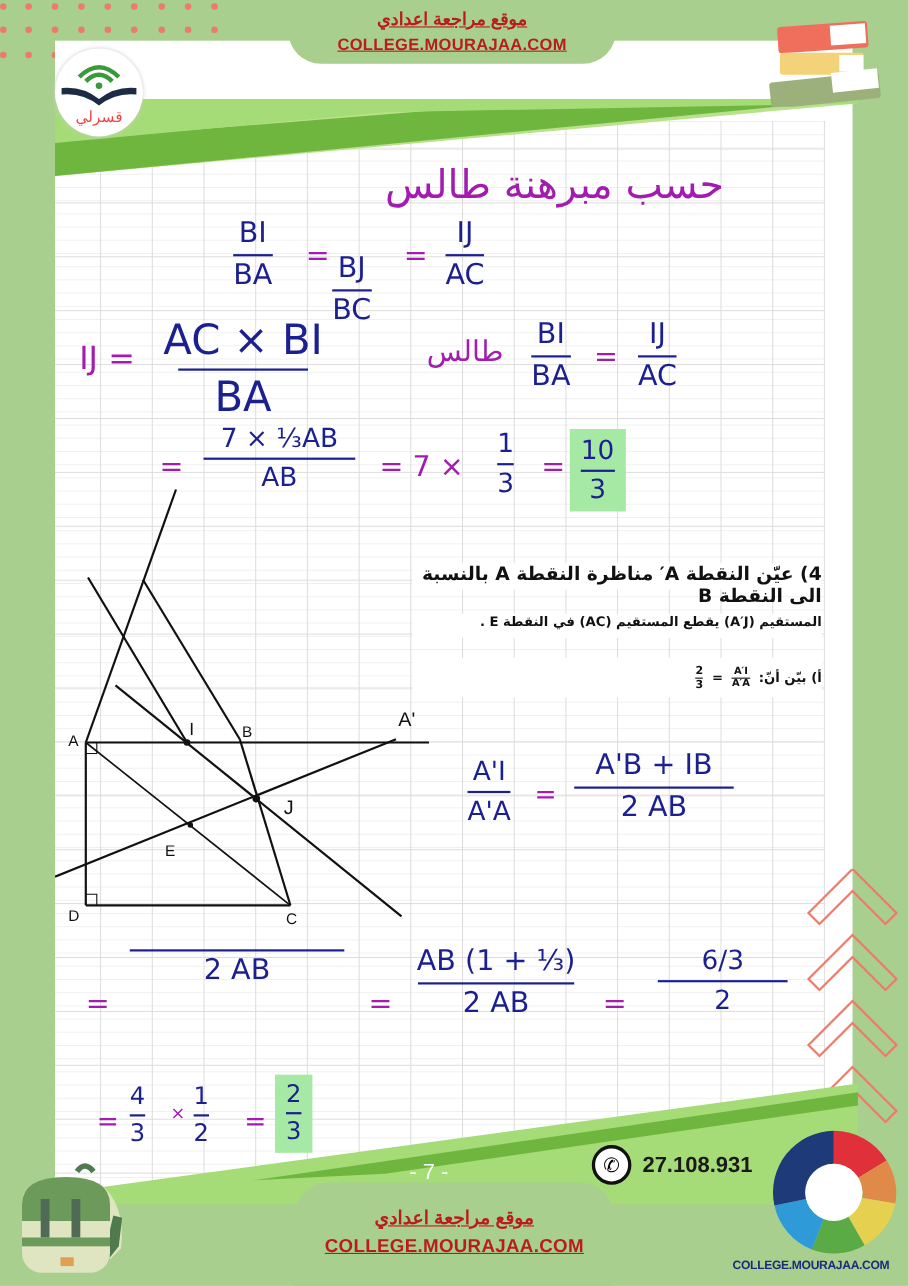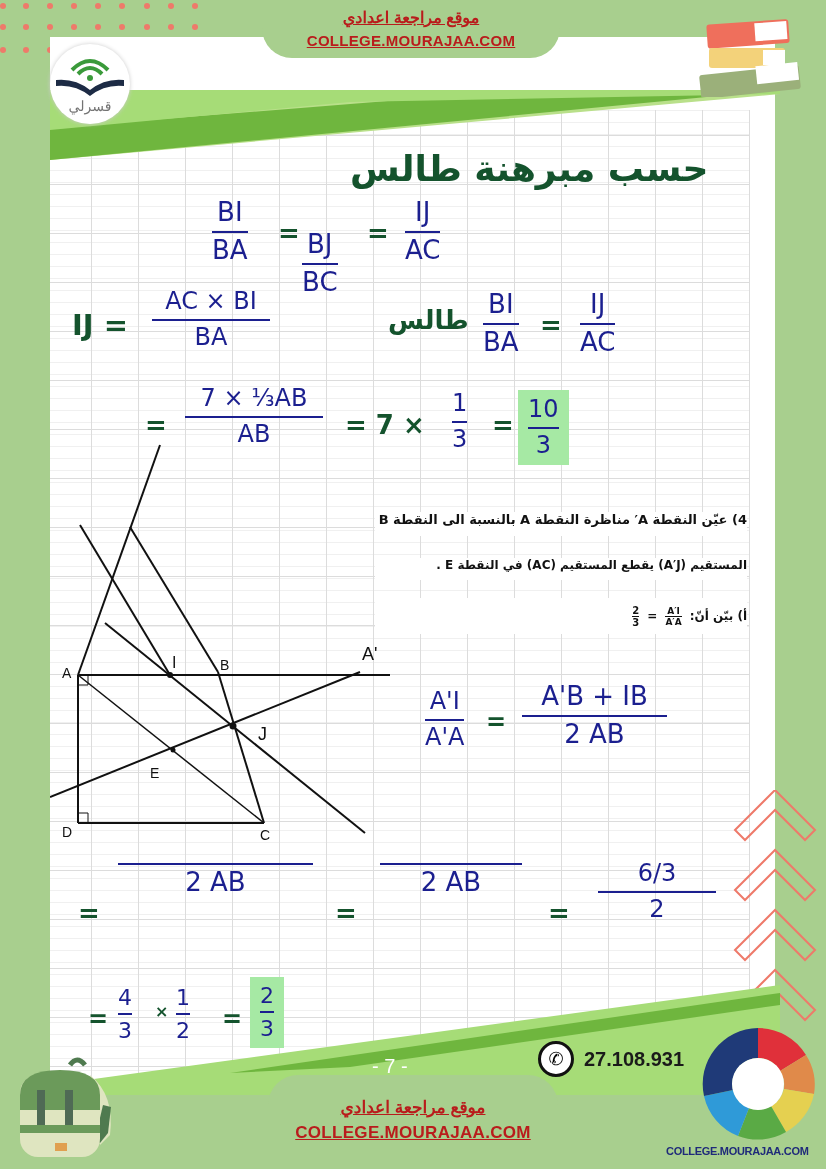--- a/index.html
+++ b/index.html
@@ -13,21 +13,21 @@
       linear-gradient(90deg,#dcdcdc 1px,transparent 1px),
       linear-gradient(#f0f0f0 1px,transparent 1px);
     background-size:47px 49px,47px 49px,47px 12px;
     background-position:-6px 25px,-6px 0,0 0;}
   .top-band{position:absolute;left:50px;top:90px;width:730px;height:70px;}
   .header-pill{position:absolute;left:262px;top:-30px;width:298px;height:88px;background:#a8cf8e;border-radius:0 0 30px 30px;}
   .pill-text{position:absolute;width:100%;text-align:center;color:#b91c1c;text-decoration:underline;font-weight:bold;}
   .pill-ar{font-size:16px;}
   .pill-en{font-size:15px;letter-spacing:0.3px;}
   .footer-pill{position:absolute;left:268px;top:1075px;width:290px;height:94px;background:#a8cf8e;border-radius:30px 30px 0 0;}
-  .hw{position:absolute;color:#14532d;font-family:"DejaVu Sans",sans-serif;font-weight:700;}
+  .hw{position:absolute;color:#a21caf;font-family:"DejaVu Sans",sans-serif;font-weight:400;}
   .frac{position:absolute;display:flex;flex-direction:column;align-items:center;color:#1b1f8f;font-family:"DejaVu Sans",sans-serif;}
   .frac .n,.frac .d{line-height:1.15;white-space:nowrap;}
   .frac .bar{height:2px;background:#1b1f8f;width:100%;margin:3px 0;}
   .hl{background:#a6e9a4;padding:6px 10px;}
   .printed{position:absolute;left:375px;width:372px;background:#fff;direction:rtl;text-align:right;font-family:"DejaVu Sans",sans-serif;font-weight:bold;color:#111;font-size:12px;}
   .chev{position:absolute;}
   .phone{position:absolute;left:538px;top:1041px;display:flex;align-items:center;gap:10px;}
   .phone-icon{width:30px;height:30px;border:3px solid #111;border-radius:50%;background:#fff;display:flex;align-items:center;justify-content:center;font-size:18px;}
   .phone-num{font-weight:bold;font-size:20px;color:#1a1a1a;}
   .brand{position:absolute;left:666px;top:1145px;font-weight:bold;font-size:11px;color:#1f2a7a;letter-spacing:-0.3px;}
@@ -80,21 +80,21 @@
   <div class="pill-text pill-en" style="top:62px">COLLEGE.MOURAJAA.COM</div>
 </div>
 
 <div style="position:absolute;left:50px;top:44px;width:80px;height:80px;border-radius:50%;background:#fff;box-shadow:0 0 4px #ccc;">
   <svg width="80" height="60" viewBox="0 0 80 60" style="position:absolute;left:0;top:4px;">
     <path d="M22 22 Q40 4 58 22" stroke="#3a9a3a" stroke-width="4" fill="none"></path>
     <path d="M28 26 Q40 14 52 26" stroke="#3a9a3a" stroke-width="4" fill="none"></path>
     <circle cx="40" cy="30" r="3" fill="#3a9a3a"></circle>
     <path d="M6 32 Q25 30 40 42 Q55 30 74 32 L74 38 Q55 36 40 48 Q25 36 6 38 Z" fill="#1d2b45"></path>
   </svg>
-  <div style="position:absolute;top:54px;width:100%;text-align:center;color:#737373;font-size:14px;">قسرلي</div>
+  <div style="position:absolute;top:54px;width:100%;text-align:center;color:#ef4444;font-size:14px;">قسرلي</div>
 </div>
 
 <svg style="position:absolute;left:695px;top:12px;" width="110" height="85" viewBox="0 0 110 85">
   <rect x="12" y="10" width="82" height="24" rx="3" fill="#ef6f5c" transform="rotate(-4 50 22)"></rect>
   <rect x="60" y="12" width="32" height="18" fill="#fff" transform="rotate(-4 50 22)"></rect>
   <rect x="14" y="36" width="76" height="20" rx="3" fill="#f3d27a"></rect>
   <rect x="68" y="38" width="22" height="15" fill="#fff"></rect>
   <rect x="5" y="58" width="100" height="24" rx="3" fill="#9bb07a" transform="rotate(-6 55 70)"></rect>
   <rect x="62" y="55" width="42" height="18" fill="#fff" transform="rotate(-6 55 70)"></rect>
 </svg>
@@ -113,21 +113,21 @@
     <span class="d">BC</span>
 </div>
 <div class="hw" style="left:367px;top:218px;font-size:26px;">=</div>
 <div class="frac" style="left:405px;top:198px;font-size:26px;">
   <span class="n">IJ</span>
     <span class="bar"></span>
     <span class="d">AC</span>
 </div>
 
 <div class="hw" style="left:72px;top:308px;font-size:29px;">IJ =</div>
-<div class="frac" style="left:152px;top:288px;font-size:24px;width:118px;">
+<div class="frac" style="left:162px;top:288px;font-size:38px;width:118px;">
   <span class="n">AC × BI</span>
     <span class="bar"></span>
     <span class="d">BA</span>
 </div>
 <div class="hw" style="left:388px;top:305px;font-size:26px;">طالس</div>
 <div class="frac" style="left:483px;top:290px;font-size:26px;">
   <span class="n">BI</span>
     <span class="bar"></span>
     <span class="d">BA</span>
 </div>
@@ -150,21 +150,21 @@
     <span class="bar"></span>
     <span class="d">3</span>
 </div>
 <div class="hw" style="left:492px;top:410px;font-size:26px;">=</div>
 <div class="frac hl" style="left:518px;top:390px;font-size:24px;">
   <span class="n">10</span>
     <span class="bar"></span>
     <span class="d">3</span>
 </div>
 
-<div class="printed" style="top:512px;height:24px;font-size:13px;">4) عيّن النقطة  A′  مناظرة النقطة  A  بالنسبة الى النقطة B</div>
+<div class="printed" style="top:512px;height:24px;font-size:17px;">4) عيّن النقطة  A′  مناظرة النقطة  A  بالنسبة الى النقطة B</div>
 <div class="printed" style="top:558px;height:22px;">المستقيم (A′J)  يقطع المستقيم (AC) في النقطة  E  .</div>
 <div class="printed" style="top:598px;height:36px;display:flex;align-items:center;gap:8px;justify-content:flex-start;padding-right:0;">
   <span>أ) بيّن أنّ:</span>
   <span style="display:inline-flex;flex-direction:column;align-items:center;font-size:9px;direction:ltr;">
       <span>A′I</span>
       <span style="height:1px;background:#111;width:100%;"></span>
       <span>A′A</span>
     </span>
   <span>=</span>
   <span style="display:inline-flex;flex-direction:column;align-items:center;font-size:10px;">
@@ -216,20 +216,21 @@
     <span class="d">2 AB</span>
 </div>
 
 <div class="hw" style="left:78px;top:898px;font-size:26px;">=</div>
 <div class="frac" style="left:118px;top:860px;font-size:26px;width:195px;">
     <span class="bar"></span>
     <span class="d">2 AB</span>
 </div>
 <div class="hw" style="left:335px;top:898px;font-size:26px;">=</div>
 <div class="frac" style="left:380px;top:860px;font-size:26px;width:142px;">
+  <span class="n">AB (1 + ⅓)</span>
     <span class="bar"></span>
     <span class="d">2 AB</span>
 </div>
 <div class="hw" style="left:548px;top:898px;font-size:26px;">=</div>
 <div class="frac" style="left:598px;top:860px;font-size:24px;width:118px;">
   <span class="n">6/3</span>
     <span class="bar"></span>
     <span class="d">2</span>
 </div>
 

